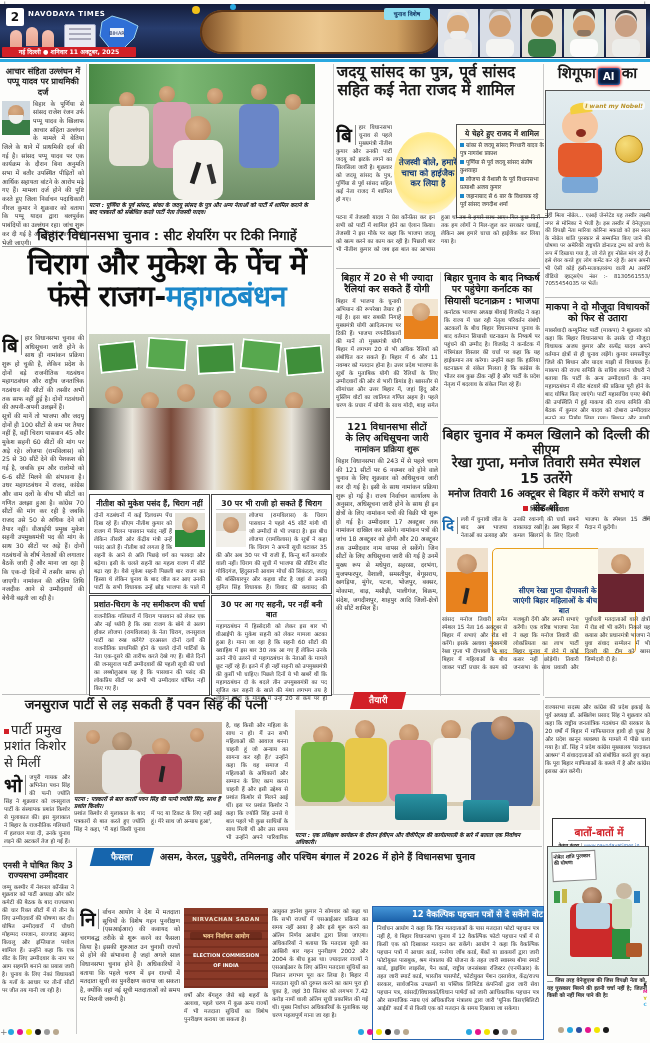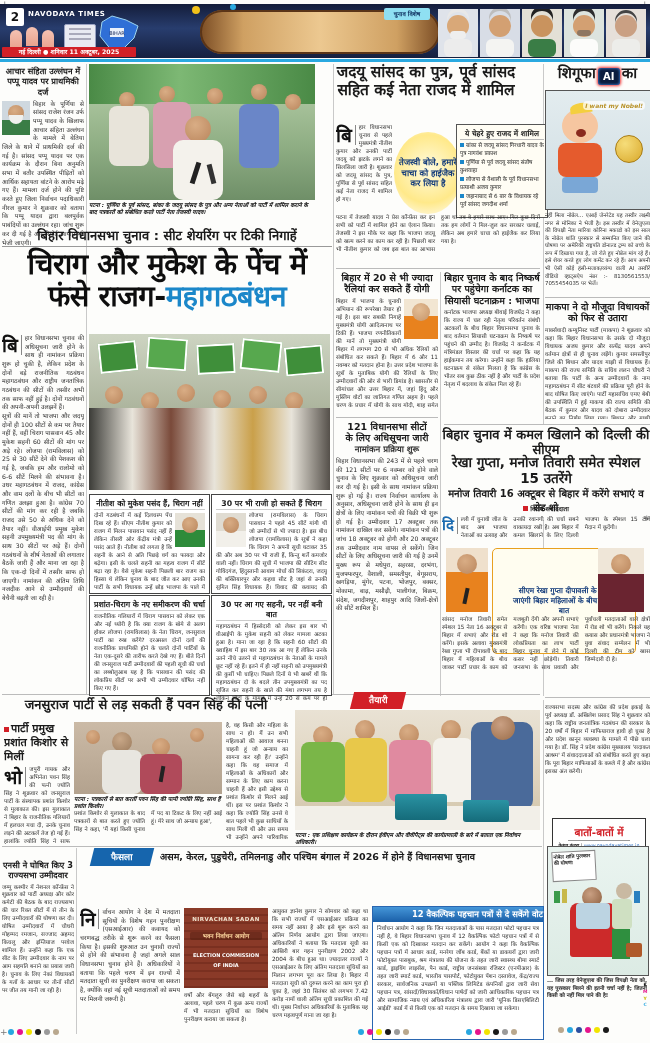--- a/index.html
+++ b/index.html
@@ -360,21 +360,21 @@
     <div class="abs" style="left:28px;top:56px;width:34px;height:26px;background:#bcd4e2;border-radius:4px"></div>
     <div class="abs" style="left:68px;top:36px;width:16px;height:16px;border-radius:50%;background:#c9b9a2"></div>
     <div class="abs" style="left:64px;top:52px;width:20px;height:30px;background:#cfe0c2;border-radius:4px"></div>
     <div class="abs" style="left:64px;top:82px;width:18px;height:30px;background:#2f8f3f"></div>
     <div class="abs" style="left:78px;top:96px;width:16px;height:14px;background:#b05a2a;border-radius:2px"></div>
   </div>
   <div class="abs body b58" style="left:547px;top:977px;width:100px;height:40px;font-size:5.4px;font-weight:700">... जिस तरह वेनेजुएला की जिस विपक्षी नेता को, यह पुरस्कार मिलने की इतनी चर्चा नहीं है; जितनी किसी को नहीं मिल पाने की है!</div>
 
   <div class="abs hl3" style="left:2px;top:698px;width:288px">जनसुराज पार्टी से लड़ सकती हैं पवन सिंह की पत्नी</div>
   <div class="abs" style="left:4px;top:722px;width:66px;height:122px;overflow:hidden">
-    <div style="font-size:11px;font-weight:700;line-height:1.25;margin-bottom:3px"><span class="redsq"></span><span>पार्टी प्रमुख प्रशांत किशोर से मिलीं</span></div>
+    <div style="font-size:13px;font-weight:400;line-height:1.25;margin-bottom:3px"><span class="redsq"></span><span>पार्टी प्रमुख प्रशांत किशोर से मिलीं</span></div>
     <div class="body b58"><span class="dc">भो</span><span>जपुरी गायक और अभिनेता पवन सिंह की पत्नी ज्योति सिंह ने शुक्रवार को जनसुराज पार्टी के संस्थापक प्रशांत किशोर से मुलाकात की। इस मुलाकात ने बिहार के राजनीतिक गलियारों में हलचल मचा दी, उनके चुनाव लड़ने की अटकलें तेज हो गई हैं। हालांकि ज्योति सिंह ने साफ किया कि उनका उद्देश्य चुनावी राजनीति से जुड़ा नहीं है।</span></div>
   </div>
   <div class="ph" style="left:74px;top:722px;width:148px;height:72px;background:linear-gradient(#cbbaa6,#b3a28e)">
     <div class="head" style="left:12px;top:8px;width:14px;height:14px"></div>
     <div class="head" style="left:116px;top:6px;width:14px;height:14px"></div>
     <div class="head" style="left:38px;top:10px;width:20px;height:20px;background:radial-gradient(circle at 40% 35%,#c9a888,#9a7a5c)"></div>
     <div class="abs" style="left:28px;top:28px;width:40px;height:44px;background:#e8e6e0;border-radius:8px"></div>
     <div class="head" style="left:78px;top:16px;width:18px;height:18px"></div>
     <div class="abs" style="left:66px;top:32px;width:42px;height:40px;background:#b04a5a;border-radius:8px"></div>
     <div class="abs" style="left:86px;top:44px;width:4px;height:16px;background:#222;transform:rotate(10deg)"></div>

